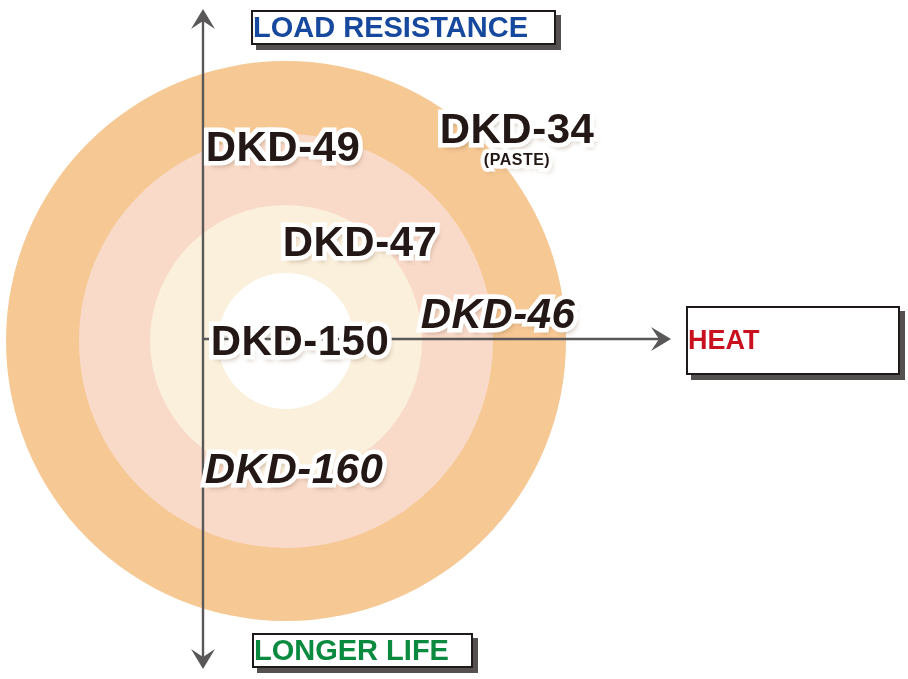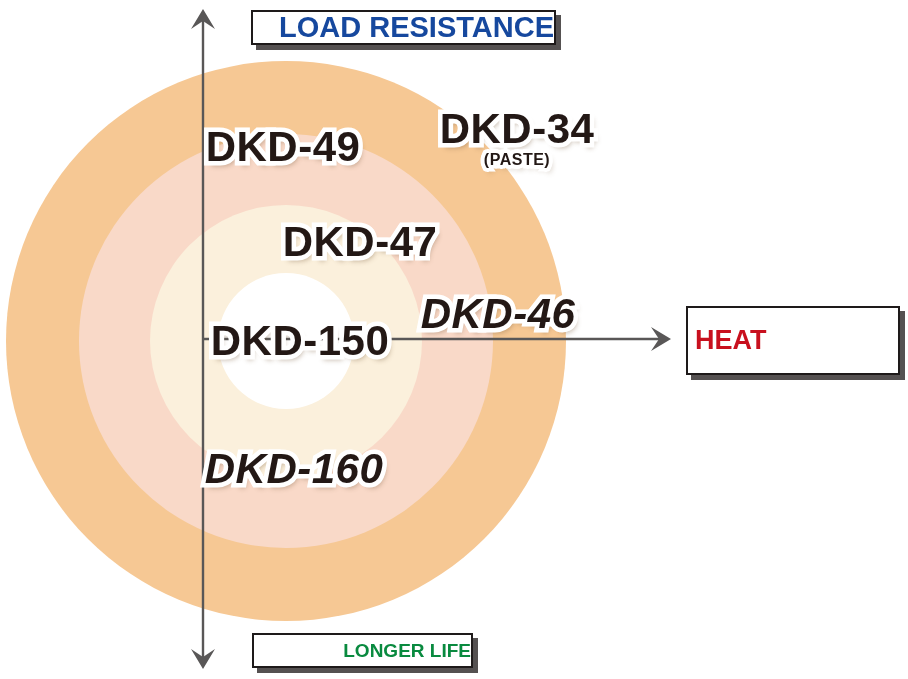--- a/index.html
+++ b/index.html
@@ -57,30 +57,30 @@
   .pl-160 { left: 294px; top: 469px; font-style: italic; }
 
   
   .axis-box {
     position: absolute;
     background: #ffffff;
     border: 2px solid #1e1a1a;
     box-shadow: 5px 5px 0 rgba(55, 50, 50, 0.85);
     display: flex;
     align-items: center;
-    justify-content: flex-end;
+    justify-content: flex-start;
     font-weight: 700;
     z-index: 7;
     box-sizing: border-box;
   }
   .box-top    { left: 251px; top:  10px; width: 305px; height: 35px; font-size: 29px; letter-spacing: 0px; }
   .box-right  { left: 686px; top: 306px; width: 214px; height: 69px; font-size: 27px;
                 flex-direction: column; align-items: flex-start; justify-content: center;
-                padding-left: 7px; line-height: 31px; }
-  .box-bottom { left: 252px; top: 633px; width: 221px; height: 35px; font-size: 19px; }
+                line-height: 31px; }
+  .box-bottom { left: 252px; top: 633px; width: 221px; height: 35px; font-size: 29px; }
 </style>
 </head>
 <body>
 
 <div class="stage">
 
   <div class="ring ring-outer" style="background-color: rgb(246, 200, 148);"></div>
   <div class="ring ring-mid" style="background-color: rgb(249, 217, 200);"></div>
   <div class="ring ring-inner" style="background-color: rgb(251, 240, 220);"></div>
   <div class="ring ring-center" style="background-color: rgb(255, 255, 255);"></div>

